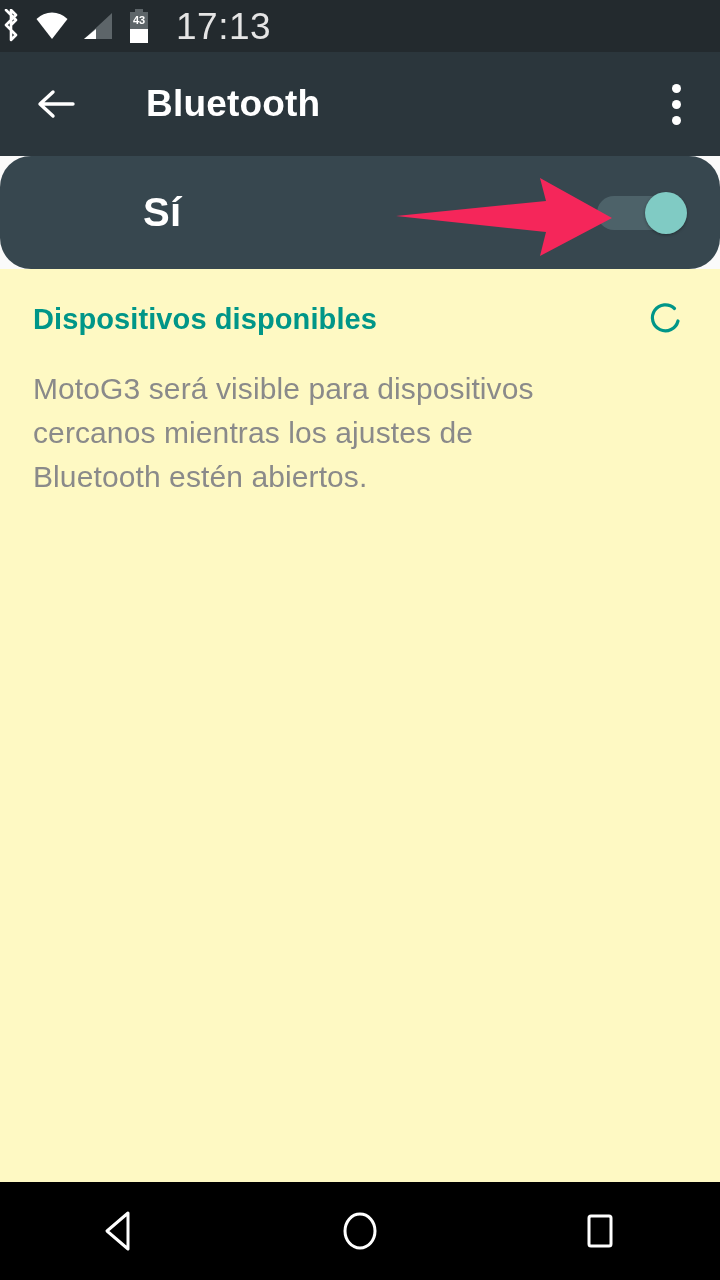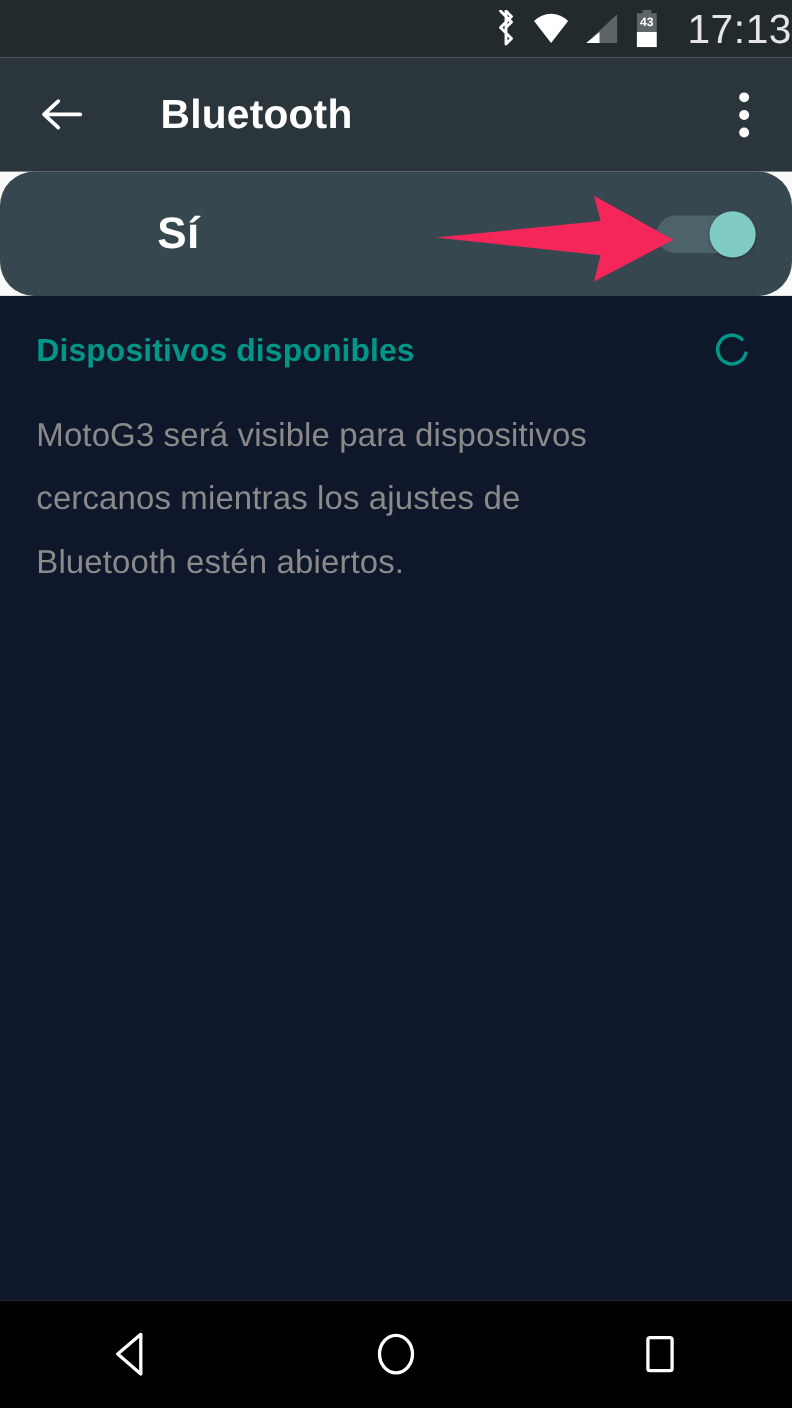--- a/index.html
+++ b/index.html
@@ -20,21 +20,21 @@
 
   
   .status-bar {
     position: absolute;
     top: 0; left: 0;
     width: 720px;
     height: 52px;
     background: #232a2e;
     display: flex;
     align-items: center;
-    justify-content: flex-end;
+    justify-content: flex-start;
     box-sizing: border-box;
   }
   .status-icons {
     display: flex;
     align-items: center;
     gap: 13px;
   }
   .ico { display: block; }
   .status-time {
     color: #e5e5e5;
@@ -142,21 +142,21 @@
     height: 82px;
     pointer-events: none;
   }
 
   
   .content {
     position: absolute;
     top: 269px; left: 0;
     width: 720px;
     height: 913px;
-    background: #0f172a;
+    background: #fef9c3;
     box-sizing: border-box;
   }
   .section-header {
     display: flex;
     align-items: center;
     padding: 24px 33px 0 33px;
     box-sizing: border-box;
     height: 76px;
   }
   .section-title {
@@ -169,21 +169,21 @@
   .spinner {
     width: 40px; height: 40px;
     display: flex;
     align-items: center;
     justify-content: center;
     cursor: pointer;
   }
   .body-text {
     color: #8a8a8a;
     font-size: 30px;
-    line-height: 58px;
+    line-height: 44px;
     padding: 22px 33px 0 33px;
     max-width: 630px;
     box-sizing: border-box;
     letter-spacing: 0.1px;
   }
 
   
   .nav-bar {
     position: absolute;
     bottom: 0; left: 0;

